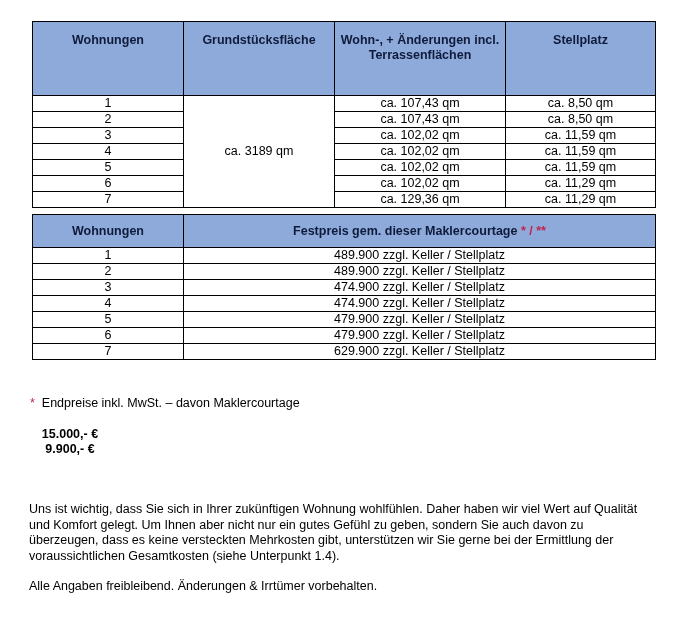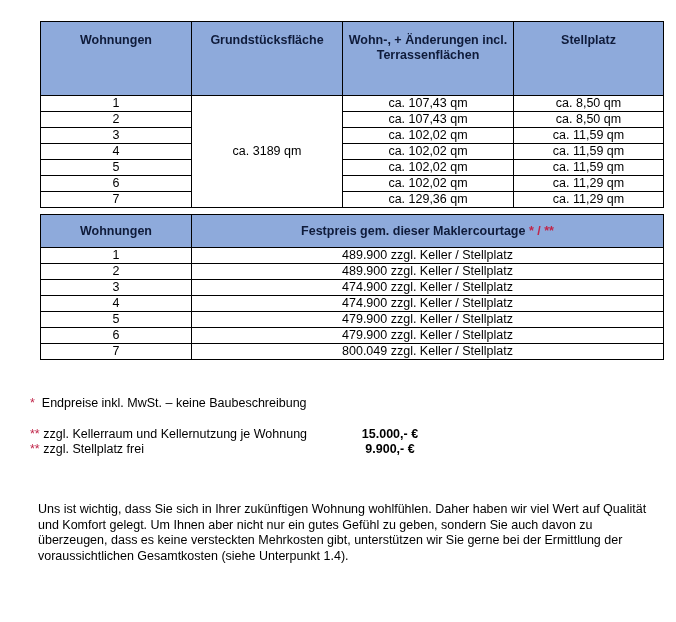--- a/index.html
+++ b/index.html
@@ -1,33 +1,33 @@
 <!DOCTYPE html>
 <html><head>
 <meta charset="utf-8">
 <style>
   html, body { margin: 0; padding: 0; background: #ffffff; }
   body { width: 676px; height: 622px; position: relative; overflow: hidden;
          font-family: "Liberation Sans", sans-serif; color: #000; }
-  table { border-collapse: collapse; position: absolute; left: 40px; width: 623px; table-layout: fixed; }
+  table { border-collapse: collapse; position: absolute; left: 32px; width: 623px; table-layout: fixed; }
   td, th { border: 1px solid #000; padding: 0; font-size: 12.5px; text-align: center; line-height: 15px; }
   th { background: #8eaadb; color: #0f1b3a; font-weight: bold; vertical-align: top; }
   #t1 { top: 21px; }
   #t1 th { height: 74px; padding-top: 11px; box-sizing: border-box; }
   #t1 td { height: 15px; }
   #t2 { top: 214px; }
   #t2 th { height: 33px; padding-top: 9px; box-sizing: border-box; }
   #t2 td { height: 15px; }
   .red { color: #c0264a; }
   .notes { position: absolute; left: 30px; top: 396px; font-size: 12.5px; line-height: 15px; }
   .note-row { display: flex; white-space: nowrap; }
   .note-row .txt { width: 320px; }
   .note-row .amt { width: 80px; text-align: center; font-weight: bold; }
   .gap { height: 16px; }
-  .para { position: absolute; left: 38px; top: 502px; width: 625px; font-size: 12.5px; line-height: 15.5px; }
+  .para { position: absolute; left: 29px; top: 502px; width: 625px; font-size: 12.5px; line-height: 15.5px; }
   .para p { margin: 0 0 15px 0; }
 </style>
 </head>
 <body>
 
 <table id="t1">
   <colgroup>
       <col style="width:151px">
       <col style="width:151px">
       <col style="width:171px">
@@ -112,35 +112,34 @@
       <tr>
         <td>5</td>
         <td>479.900 zzgl. Keller / Stellplatz</td>
       </tr>
       <tr>
         <td>6</td>
         <td>479.900 zzgl. Keller / Stellplatz</td>
       </tr>
       <tr>
         <td>7</td>
-        <td>800.049 zzgl. Keller / Stellplatz</td>
+        <td>629.900 zzgl. Keller / Stellplatz</td>
       </tr>
     </tbody>
 </table>
 
 <div class="notes">
   <div class="note-row">
-    <span class="red">*</span>&nbsp;&nbsp;<span>Endpreise inkl. MwSt. – keine Baubeschreibung</span>
+    <span class="red">*</span>&nbsp;&nbsp;<span>Endpreise inkl. MwSt. – davon Maklercourtage</span>
   </div>
   <div class="gap"></div>
   <div class="note-row">
-    <span class="txt"><span class="red">**</span> <span>zzgl. Kellerraum und Kellernutzung je Wohnung</span></span>
     <span class="amt">15.000,- €</span>
   </div>
   <div class="note-row">
-    <span class="txt"><span class="red">**</span> <span>zzgl. Stellplatz frei</span></span>
     <span class="amt">9.900,- €</span>
   </div>
 </div>
 
 <div class="para">
   <p>Uns ist wichtig, dass Sie sich in Ihrer zukünftigen Wohnung wohlfühlen. Daher haben wir viel Wert auf Qualität und Komfort gelegt. Um Ihnen aber nicht nur ein gutes Gefühl zu geben, sondern Sie auch davon zu überzeugen, dass es keine versteckten Mehrkosten gibt, unterstützen wir Sie gerne bei der Ermittlung der voraussichtlichen Gesamtkosten (siehe Unterpunkt 1.4).</p>
+  <p>Alle Angaben freibleibend. Änderungen &amp; Irrtümer vorbehalten.</p>
 </div>
 
 </body></html>

